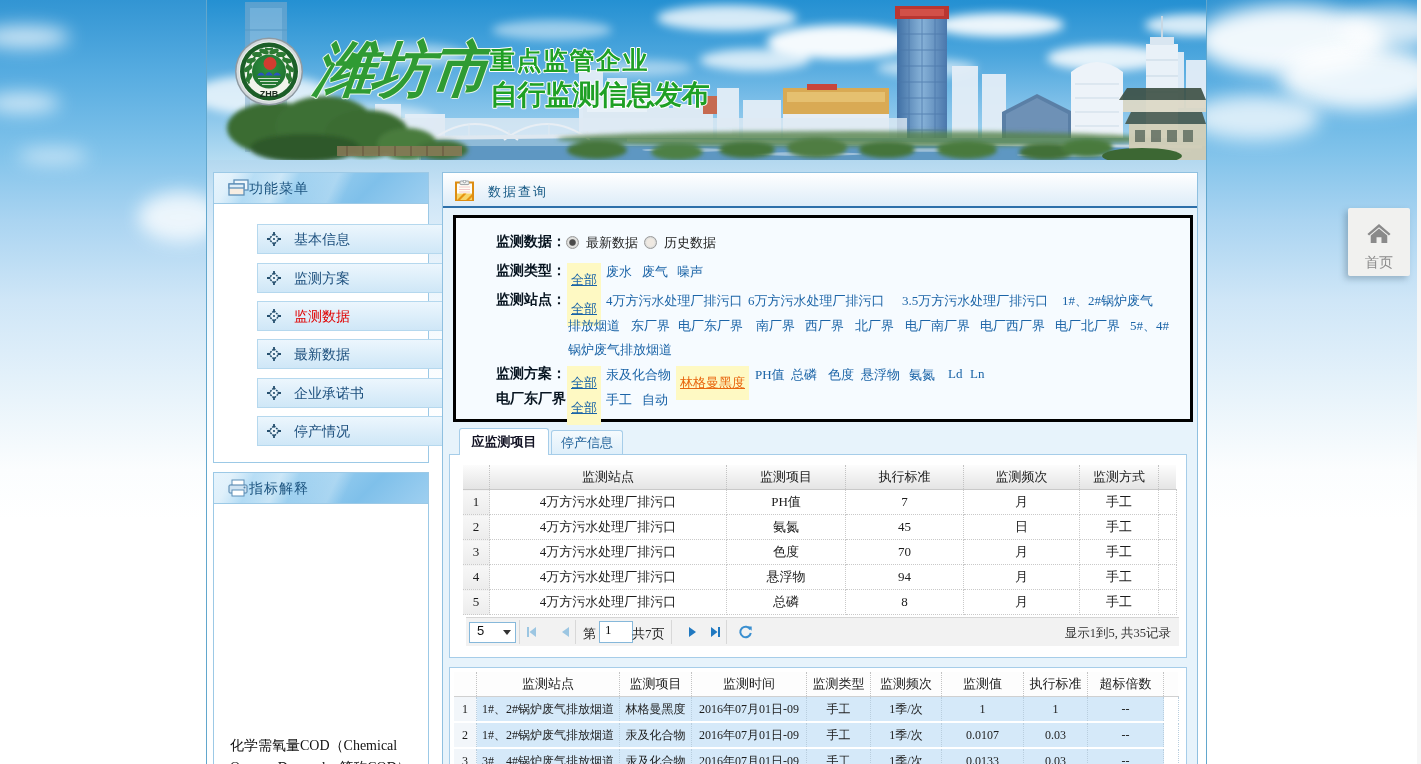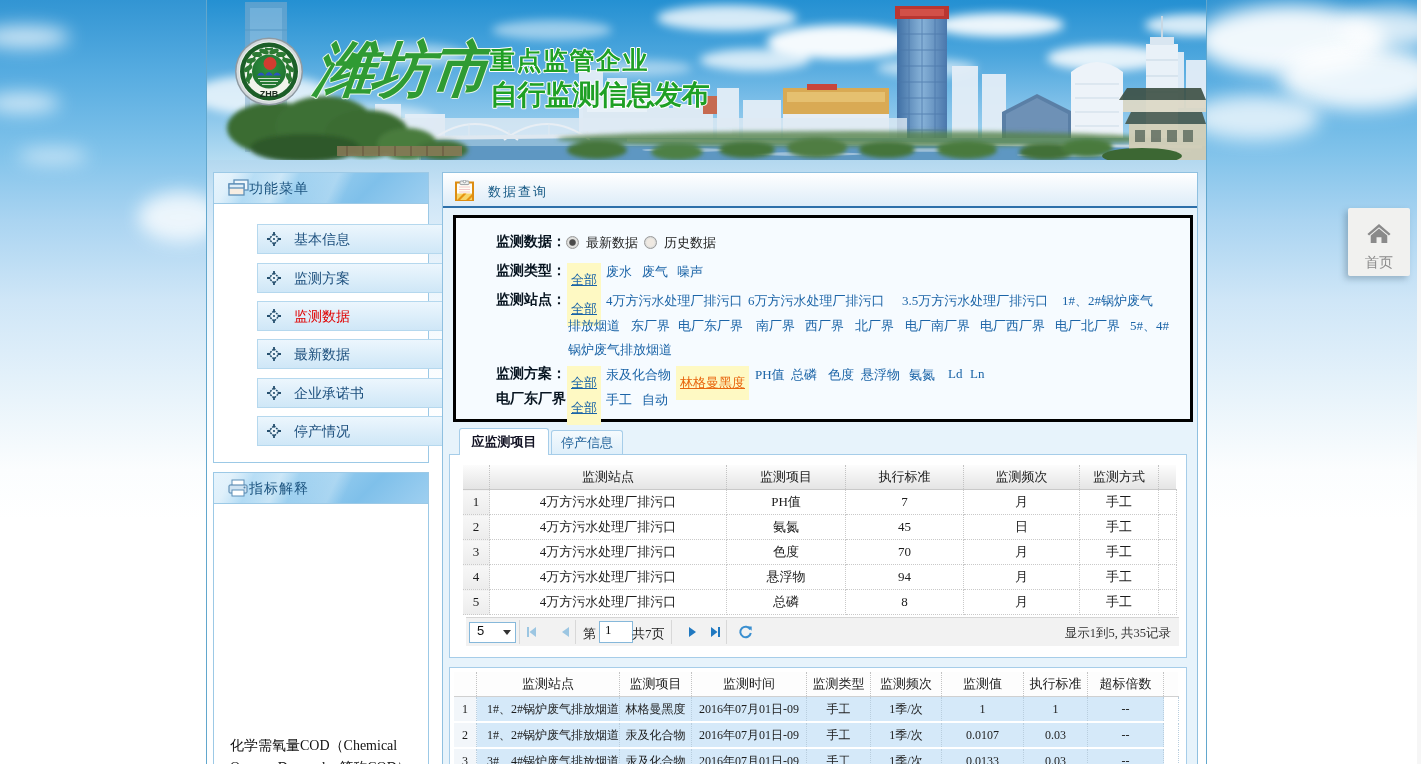--- a/index.html
+++ b/index.html
@@ -61,21 +61,21 @@
 #psel{position:absolute;left:3px;top:4px;width:38px;height:19px;border:1px solid #86b8da;background:#fff;font-size:13px;color:#111;padding-left:7px;font-family:"Liberation Sans",sans-serif;}
 #psel .arr{position:absolute;right:4px;top:7px;width:0;height:0;border:4px solid transparent;border-top:5px solid #333;}
 #pinput{position:absolute;left:133px;top:3px;width:27px;height:20px;border:1px solid #86b8da;background:#fff;font-size:13px;padding-left:5px;color:#111;}
 .pic{position:absolute;top:7px;}
 .psep{position:absolute;top:2px;width:1px;height:24px;background:#d8d8d8;}
 #t2{position:absolute;left:4px;top:4px;}
 #t2 th{background:#fdfdfd;border-bottom:1px solid #d0d0d0;border-right:1px dotted #c3c3c3;height:24px;font-weight:normal;padding:0;}
 #t2 td{background:#d5e9f9;border-bottom:2px solid #fff;border-right:1px dotted #b9cede;height:24px;text-align:center;white-space:nowrap;font-size:12px;padding:0;}
 #t2 td.n2{background:#f2f6fa;}
 #t2 td.pad{background:#fff;}
-#t2 td.st{text-align:right;padding-left:5px;}
+#t2 td.st{text-align:left;padding-left:5px;}
 </style>
 </head>
 <body>
 
 <div class="cloud" style="left:-20px;top:26px;width:90px;height:22px;opacity:.8"></div>
 <div class="cloud" style="left:-15px;top:93px;width:75px;height:20px;opacity:.75"></div>
 <div class="cloud" style="left:18px;top:148px;width:70px;height:16px;opacity:.6"></div>
 <div class="cloud" style="left:138px;top:192px;width:85px;height:50px;opacity:.85"></div>
 <div class="cloud" style="left:1196px;top:5px;width:190px;height:70px;"></div>
 <div class="cloud" style="left:1280px;top:45px;width:160px;height:65px;opacity:.95"></div>

